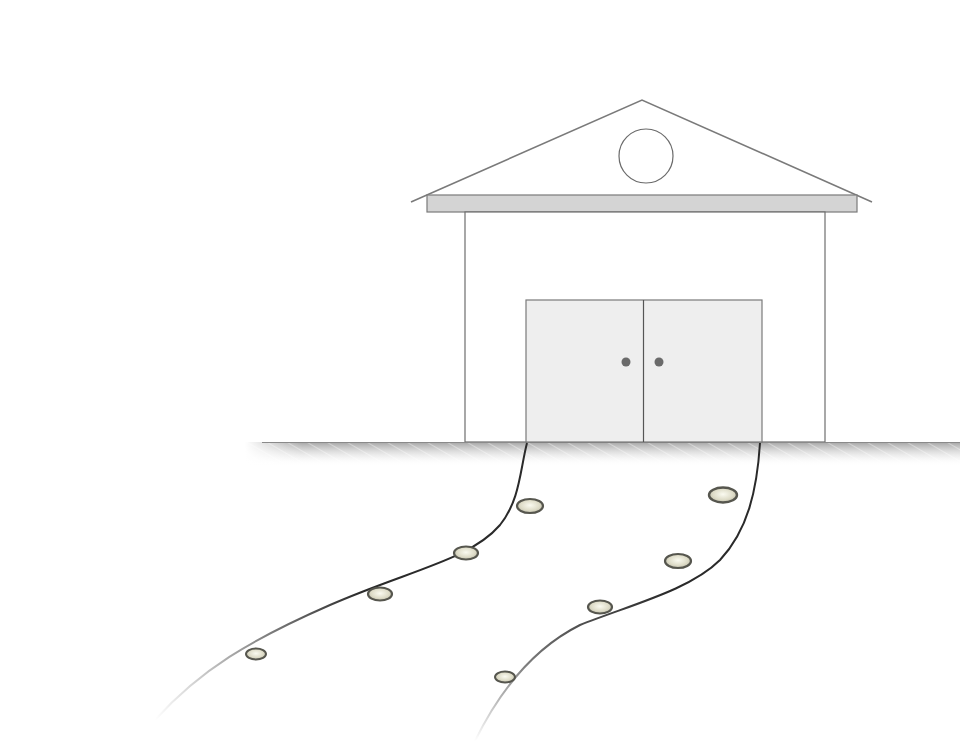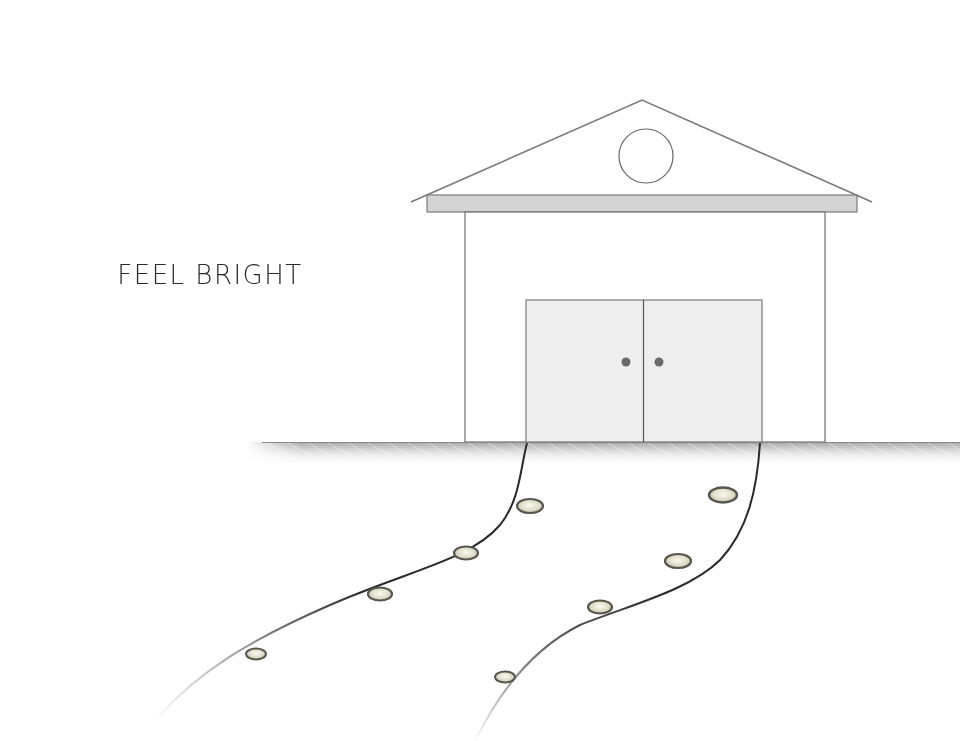--- a/index.html
+++ b/index.html
@@ -14,21 +14,20 @@
       color: #2a2a2a;
       line-height: 46px;
     }
     .tagline div { white-space: nowrap; }
     svg.scene { position: absolute; left: 0; top: 0; }
   </style>
 </head>
 <body>
 
 <div class="tagline">
-  <div>FEEL BRIGHT</div>
 </div>
 
 <svg class="scene" width="960" height="741" viewBox="0 0 960 741">
   <defs>
     <linearGradient id="groundFade" x1="0" y1="0" x2="0" y2="1">
       <stop offset="0" stop-color="#9a9a9a" stop-opacity="0.9"></stop>
       <stop offset="1" stop-color="#ffffff" stop-opacity="0"></stop>
     </linearGradient>
     <linearGradient id="groundFadeX" x1="0" y1="0" x2="1" y2="0">
       <stop offset="0" stop-color="#ffffff" stop-opacity="1"></stop>

